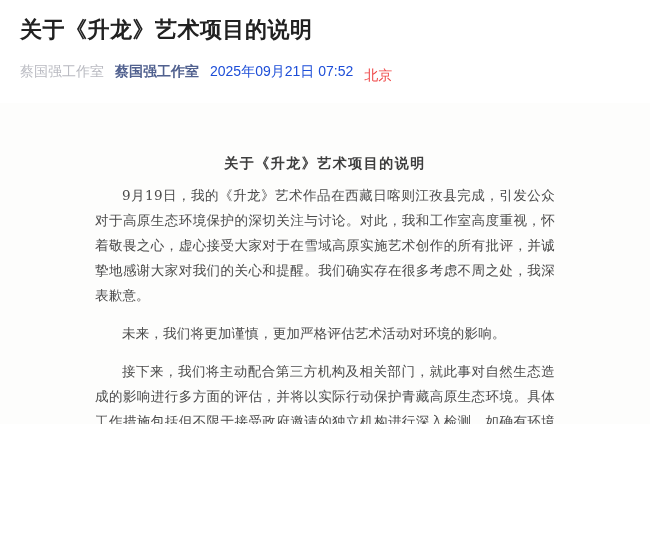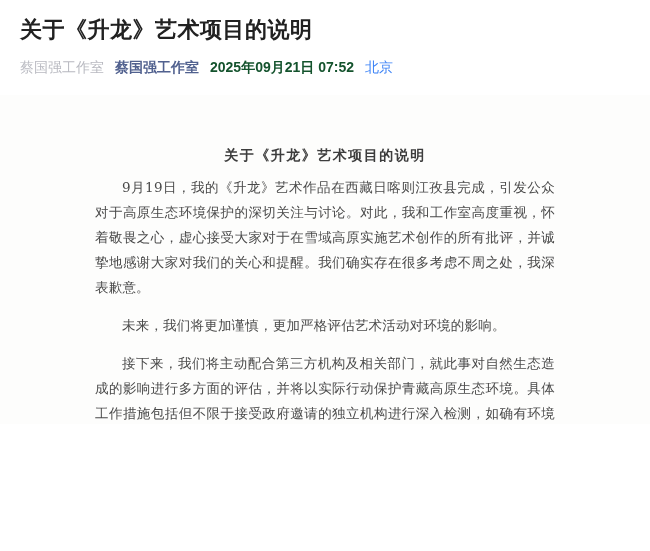--- a/index.html
+++ b/index.html
@@ -36,22 +36,22 @@
     white-space: nowrap;
     text-align: center;
   }
   .byline .muted   { color: #b8b9c0; }
   .byline .author-link {
     color: #51618f;
     font-weight: 600;
     text-decoration: none;
     cursor: pointer;
   }
-  .byline .timestamp { color: #14532d; font-weight: bold; }
-  .byline .location  { color: #3b82f6; }
+  .byline .timestamp { color: #1d4ed8; }
+  .byline .location  { color: #ef4444; margin-top: 8px; }
 
   
   .letter-image {
     margin-top: 18px;
     width: 650px;
     height: 463px;
     background: #fdfdfc;
     position: relative;
     cursor: pointer;
   }

